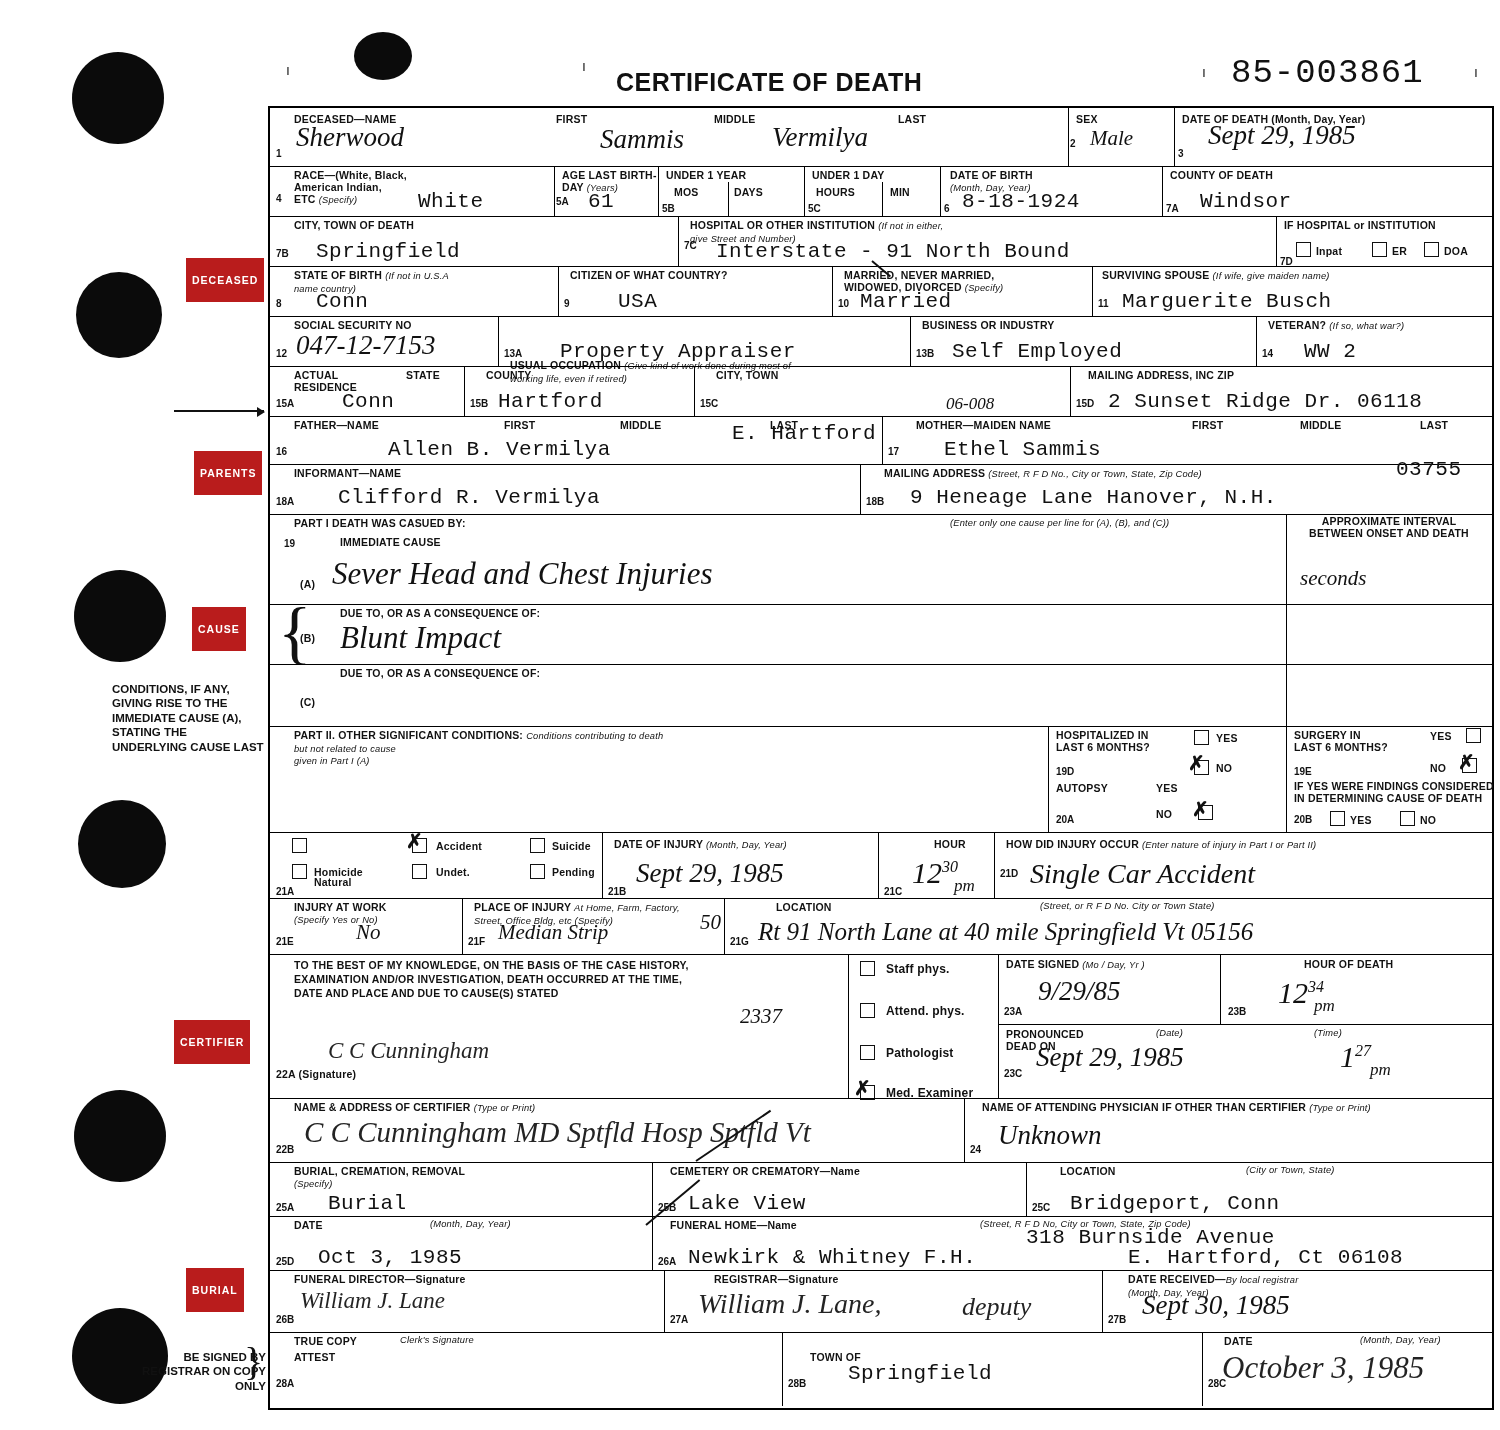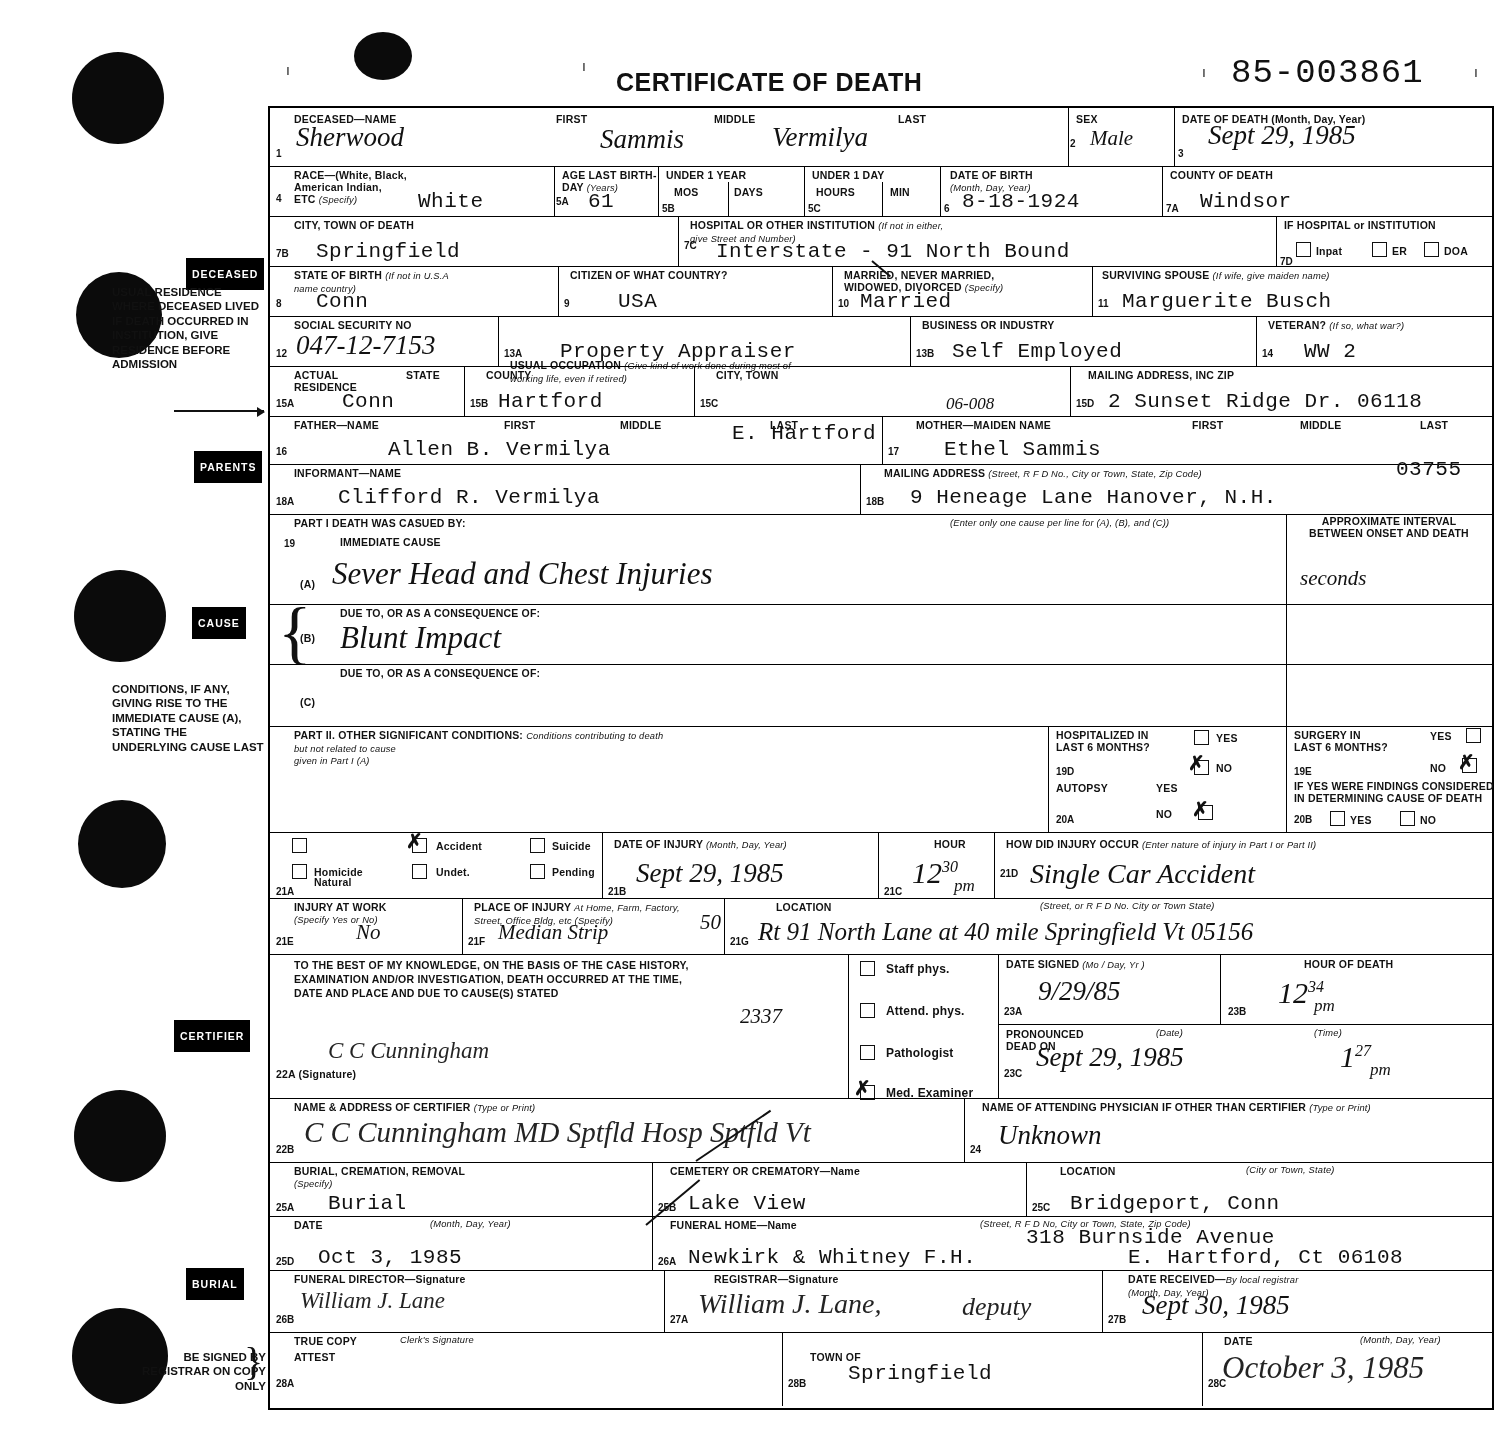--- a/index.html
+++ b/index.html
@@ -18,21 +18,21 @@
   .ital{font-style:italic;font-weight:normal;font-size:9.3px;}
   .num{position:absolute;font-size:10px;font-weight:bold;color:#111;}
   .typed{position:absolute;font-family:"Liberation Mono",monospace;font-size:21px;color:#111;letter-spacing:.5px;}
   .hand{position:absolute;font-family:Liberation Serif, serif;font-style:italic;font-size:27px;color:#111;}
   .hand.s{font-size:21px;}
   .hand.xs{font-size:17px;}
   .sig{position:absolute;font-family:"Liberation Serif",serif;font-style:italic;font-size:23px;color:#111;opacity:.92;}
   .box{position:absolute;width:13px;height:13px;border:1.6px solid #111;}
   .xm{position:absolute;font-family:"Liberation Serif",serif;font-size:20px;font-weight:bold;color:#111;}
   .sidelab{position:absolute;font-size:11.5px;font-weight:bold;color:#111;line-height:1.25;}
-  .tab{position:absolute;background:#000000;color:#fff;font-size:10.5px;font-weight:bold;letter-spacing:1px;padding:10px 6px;}
+  .tab{position:absolute;background:#b91c1c;color:#fff;font-size:10.5px;font-weight:bold;letter-spacing:1px;padding:16px 6px;}
   .brace{position:absolute;font-size:40px;color:#111;font-family:"Liberation Serif",serif;}
   .arrow{position:absolute;height:0;border-top:2px solid #111;}
   .arrow:after{content:"";position:absolute;right:-1px;top:-5px;border-left:8px solid #111;border-top:5px solid transparent;border-bottom:5px solid transparent;}
   .strike{position:absolute;border-top:2px solid #111;transform-origin:left center;}
 </style>
 </head>
 <body>
 
 <div class="page">
   <div class="sheet">
@@ -46,23 +46,20 @@
     <div class="blob" style="left:56px;top:1298px;width:96px;height:96px;"></div>
 
     <div class="title">CERTIFICATE OF DEATH</div>
     <div class="certno">85-003861</div>
     <div class="tick" style="left:270px;top:52px;">ı</div>
     <div class="tick" style="left:566px;top:48px;">ı</div>
     <div class="tick" style="left:1186px;top:54px;">ı</div>
     <div class="tick" style="left:1458px;top:54px;">ı</div>
 
     <div class="tab" style="left:170px;top:248px;">DECEASED</div>
-    <div class="sidelab" style="left:96px;top:275px;width:150px;">
-      <span>USUAL RESIDENCE WHERE DECEASED LIVED IF DEATH OCCURRED IN INSTITUTION, GIVE RESIDENCE BEFORE ADMISSION</span>
-    </div>
     <div class="arrow" style="left:158px;top:400px;width:90px;"></div>
     <div class="tab" style="left:178px;top:441px;">PARENTS</div>
     <div class="tab" style="left:176px;top:597px;">CAUSE</div>
     <div class="sidelab" style="left:96px;top:672px;width:152px;">
       <span>CONDITIONS, IF ANY, GIVING RISE TO THE IMMEDIATE CAUSE (A), STATING THE UNDERLYING CAUSE LAST</span>
     </div>
     <div class="tab" style="left:158px;top:1010px;">CERTIFIER</div>
     <div class="tab" style="left:170px;top:1258px;">BURIAL</div>
     <div class="sidelab" style="left:112px;top:1340px;width:138px;text-align:right;">
       <span>BE SIGNED BY REGISTRAR ON COPY ONLY</span>

